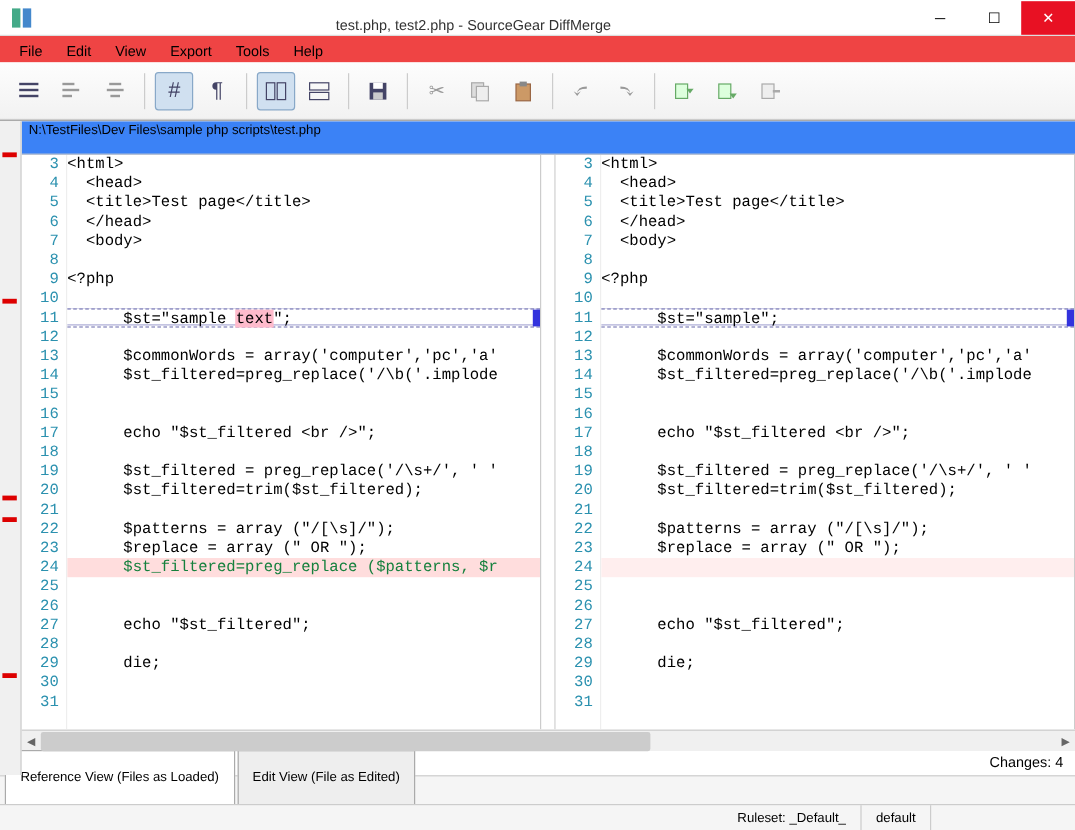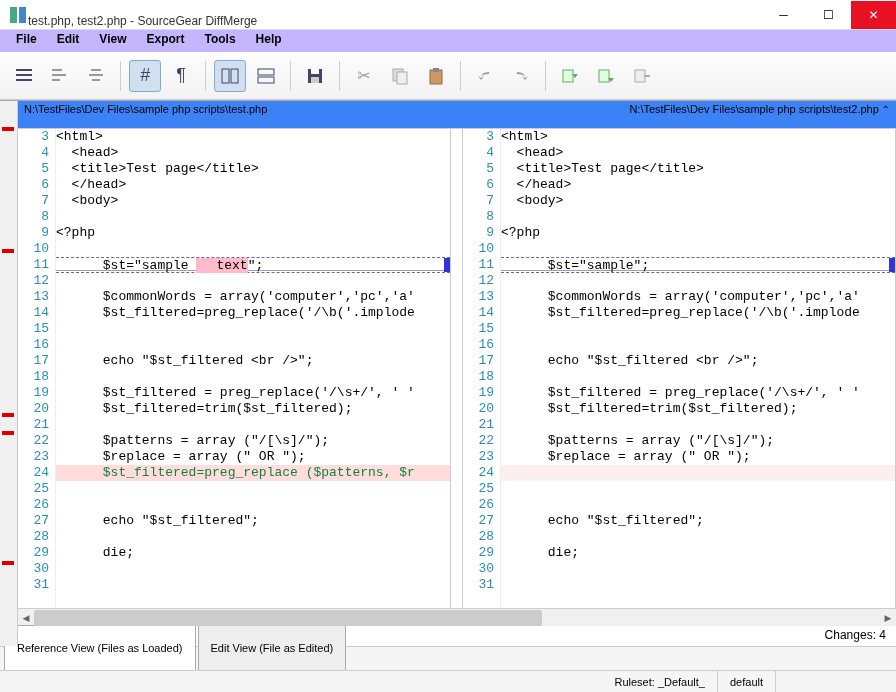--- a/index.html
+++ b/index.html
@@ -20,21 +20,21 @@
   align-items: center;
   border-bottom: 1px solid #ddd;
 }
 .titlebar-icon {
   width: 20px;
   height: 20px;
   margin-left: 8px;
 }
 .titlebar-title {
   flex: 1;
-  text-align: left;
+  text-align: center;
   font-size: 12px;
   color: #333;
   margin-top: 12px;
 }
 .titlebar-buttons {
   display: flex;
 }
 .titlebar-btn {
   width: 45px;
   height: 28px;
@@ -44,24 +44,23 @@
   font-size: 12px;
   cursor: pointer;
 }
 .titlebar-btn.close {
   background: #e81123;
   color: #fff;
 }
 .menubar {
   height: 22px;
   display: flex;
-  align-items: flex-start;
+  align-items: flex-end;
   padding: 0 6px;
-  background: #c4b5fd;
-  font-weight: bold;
+  background: #ef4444;
 }
 .menu-item {
   padding: 2px 10px;
   font-size: 12px;
   cursor: pointer;
 }
 .toolbar {
   height: 48px;
   display: flex;
   align-items: center;
@@ -167,21 +166,21 @@
   overflow: hidden;
   color: #000;
 }
 .line { height: 16px; }
 .line.highlight-word {
   background: repeating-linear-gradient(0deg, transparent 0, transparent 1px, #99c 1px, #99c 2px, transparent 2px, transparent 100%);
   border-top: 1px dashed #66a;
   border-bottom: 1px dashed #66a;
   position: relative;
 }
-.hl-red { background: #fbc; padding-left: 20px; }
+.hl-red { background: #fbc; }
 .hl-line-end {
   position: absolute;
   right: 0;
   top: 0;
   width: 6px;
   height: 100%;
   background: #33d;
 }
 .line.del-line { background: #fdd; color: #15803d; }
 .line.light-del { background: #fee; }
@@ -386,21 +385,20 @@
   <div class="diff-marker-col" id="marker-col">
       <div class="diff-marker" style="top: 26px;"></div>
       <div class="diff-marker" style="top: 148px;"></div>
       <div class="diff-marker" style="top: 312px;"></div>
       <div class="diff-marker" style="top: 330px;"></div>
       <div class="diff-marker" style="top: 460px;"></div>
     </div>
   <div class="panes">
     <div class="file-paths">
       <div class="file-path">N:\TestFiles\Dev Files\sample php scripts\test.php</div>
-      <div class="file-path right">N:\TestFiles\Dev Files\sample php scripts\test2.php</div>
     </div>
     <div class="code-panes">
 
       <div class="code-pane">
         <div class="code-body">
           <div class="gutter" id="left-gutter">
               <div class="line">3</div>
               <div class="line">4</div>
               <div class="line">5</div>
               <div class="line">6</div>

